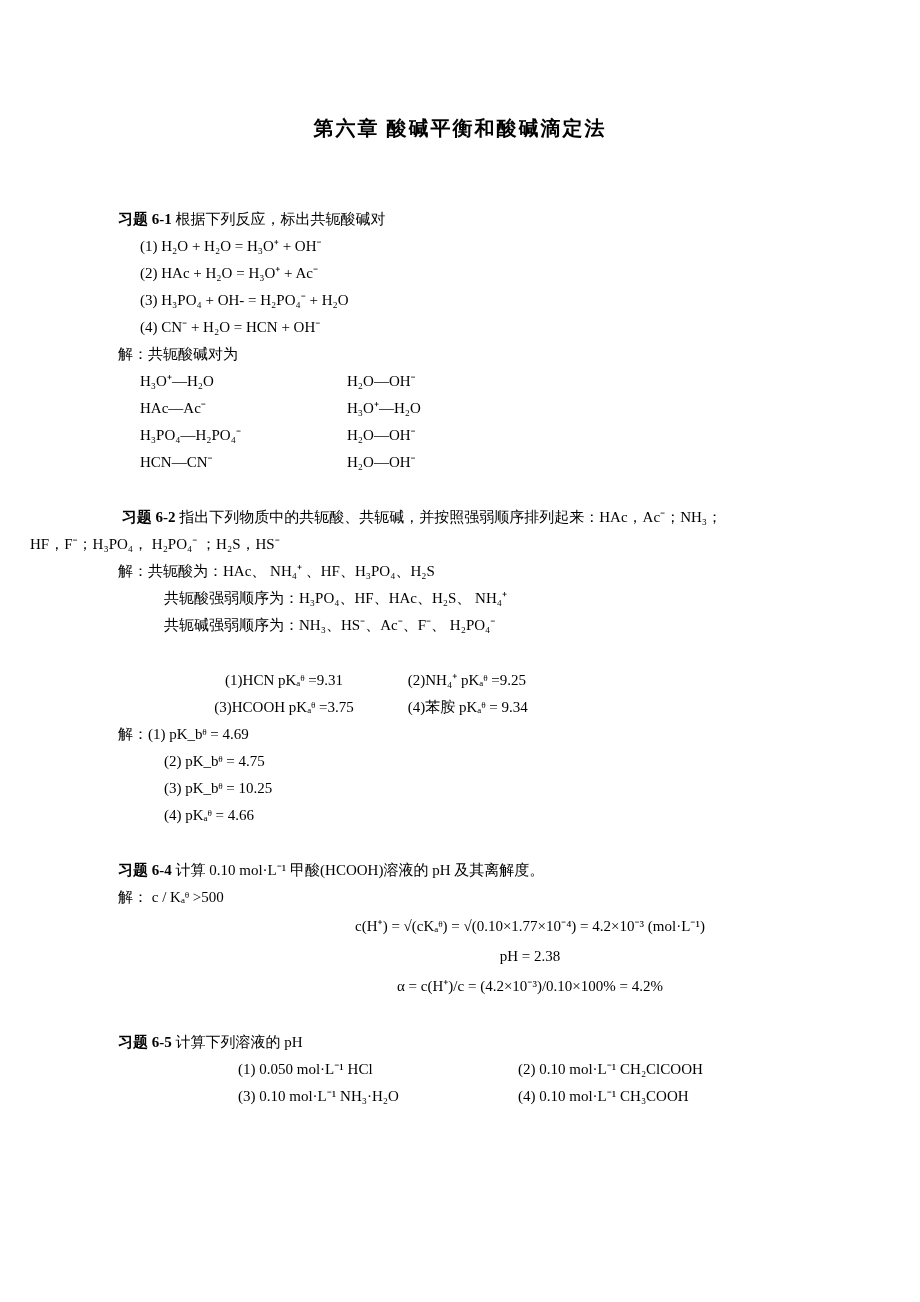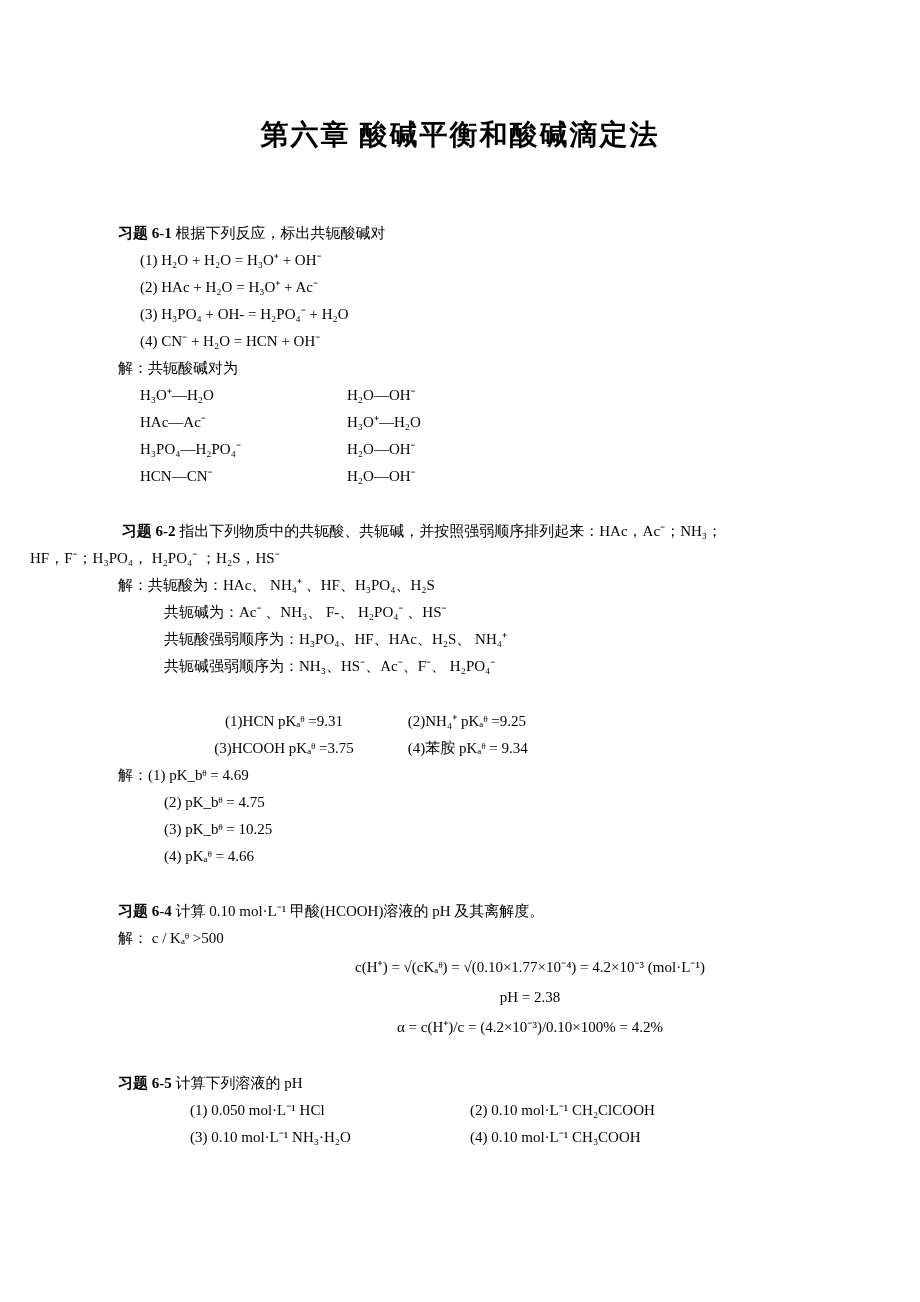--- a/index.html
+++ b/index.html
@@ -8,21 +8,21 @@
     line-height: 1.8;
     color: #000;
     background: #fff;
     width: 920px;
     margin: 0;
     padding: 110px 100px 60px 100px;
     box-sizing: border-box;
   }
   .chapter-title {
     text-align: center;
-    font-size: 28px;
+    font-size: 20px;
     font-weight: bold;
     margin-bottom: 60px;
     letter-spacing: 2px;
   }
   .problem-block {
     margin-bottom: 28px;
   }
   .label-bold {
     font-weight: bold;
   }
@@ -47,21 +47,21 @@
   .formula-block {
     margin-left: 140px;
     font-family: "Times New Roman", serif;
     line-height: 2;
     text-align: center;
   }
   .q5-cols {
     display: flex;
     margin-left: 90px;
   }
-  .q5-left { width: 280px; }
+  .q5-left { width: 280px; margin-left: 48px; }
 </style>
 </head>
 <body>
 
 <div class="chapter-title">第六章  酸碱平衡和酸碱滴定法</div>
 
 <div class="problem-block">
   <div class="indent-05">
     <span class="label-bold">习题 6-1</span>
     <span>根据下列反应，标出共轭酸碱对</span>
@@ -90,21 +90,20 @@
 </div>
 
 <div class="problem-block">
   <div>
     <span class="indent-05" style="display:inline-block;"></span>
     <span class="label-bold">习题 6-2</span>
     <span>指出下列物质中的共轭酸、共轭碱，并按照强弱顺序排列起来：HAc，Ac⁻；NH₃；</span>
   </div>
   <div style="margin-left:-70px;">HF，F⁻；H₃PO₄， H₂PO₄⁻ ；H₂S，HS⁻</div>
   <div class="indent-05">解：共轭酸为：HAc、 NH₄⁺ 、HF、H₃PO₄、H₂S</div>
-  <div class="indent-2">共轭碱为：Ac⁻ 、NH₃、  F-、 H₂PO₄⁻ 、HS⁻</div>
   <div class="indent-2">共轭酸强弱顺序为：H₃PO₄、HF、HAc、H₂S、 NH₄⁺</div>
   <div class="indent-2">共轭碱强弱顺序为：NH₃、HS⁻、Ac⁻、F⁻、 H₂PO₄⁻</div>
 </div>
 
 <div class="problem-block">
   <div class="indent-2">
     <span class="two-col">(1)HCN   pKₐᶿ =9.31</span>
     <span>(2)NH₄⁺     pKₐᶿ =9.25</span>
   </div>
   <div class="indent-2">

